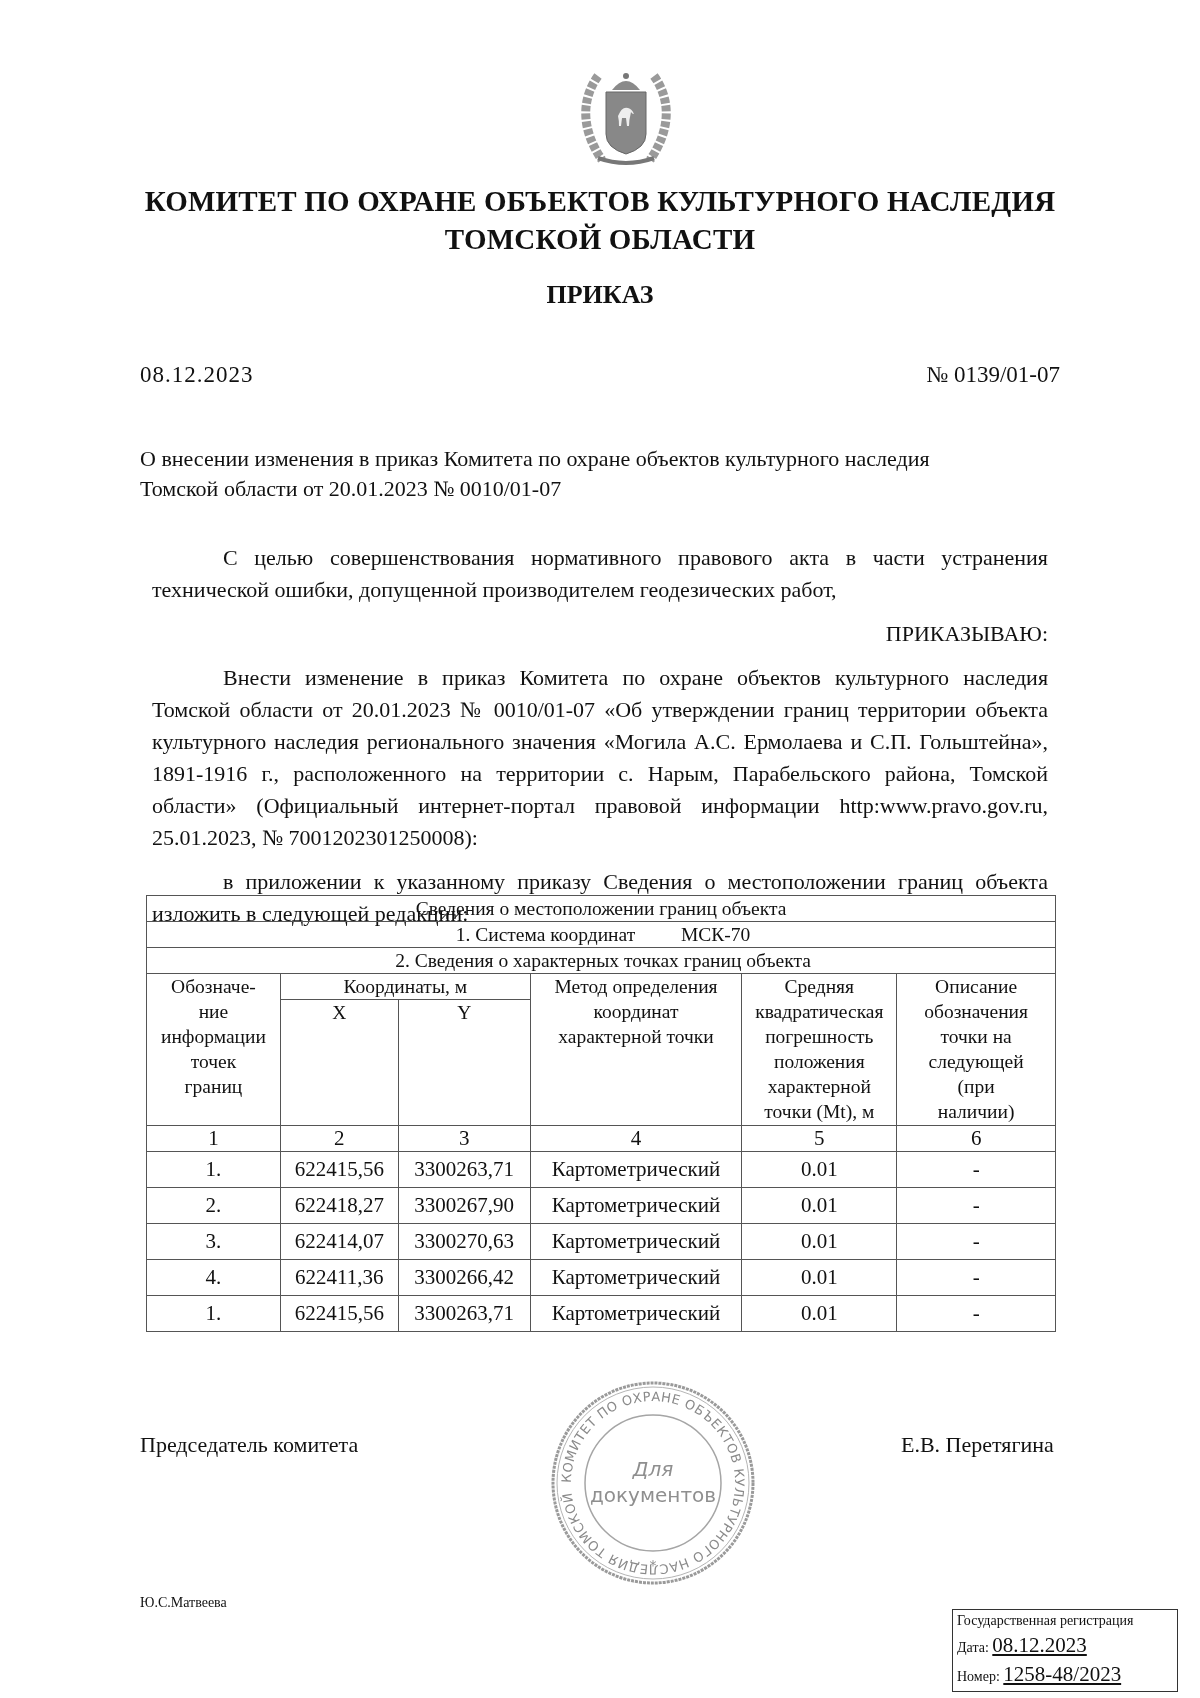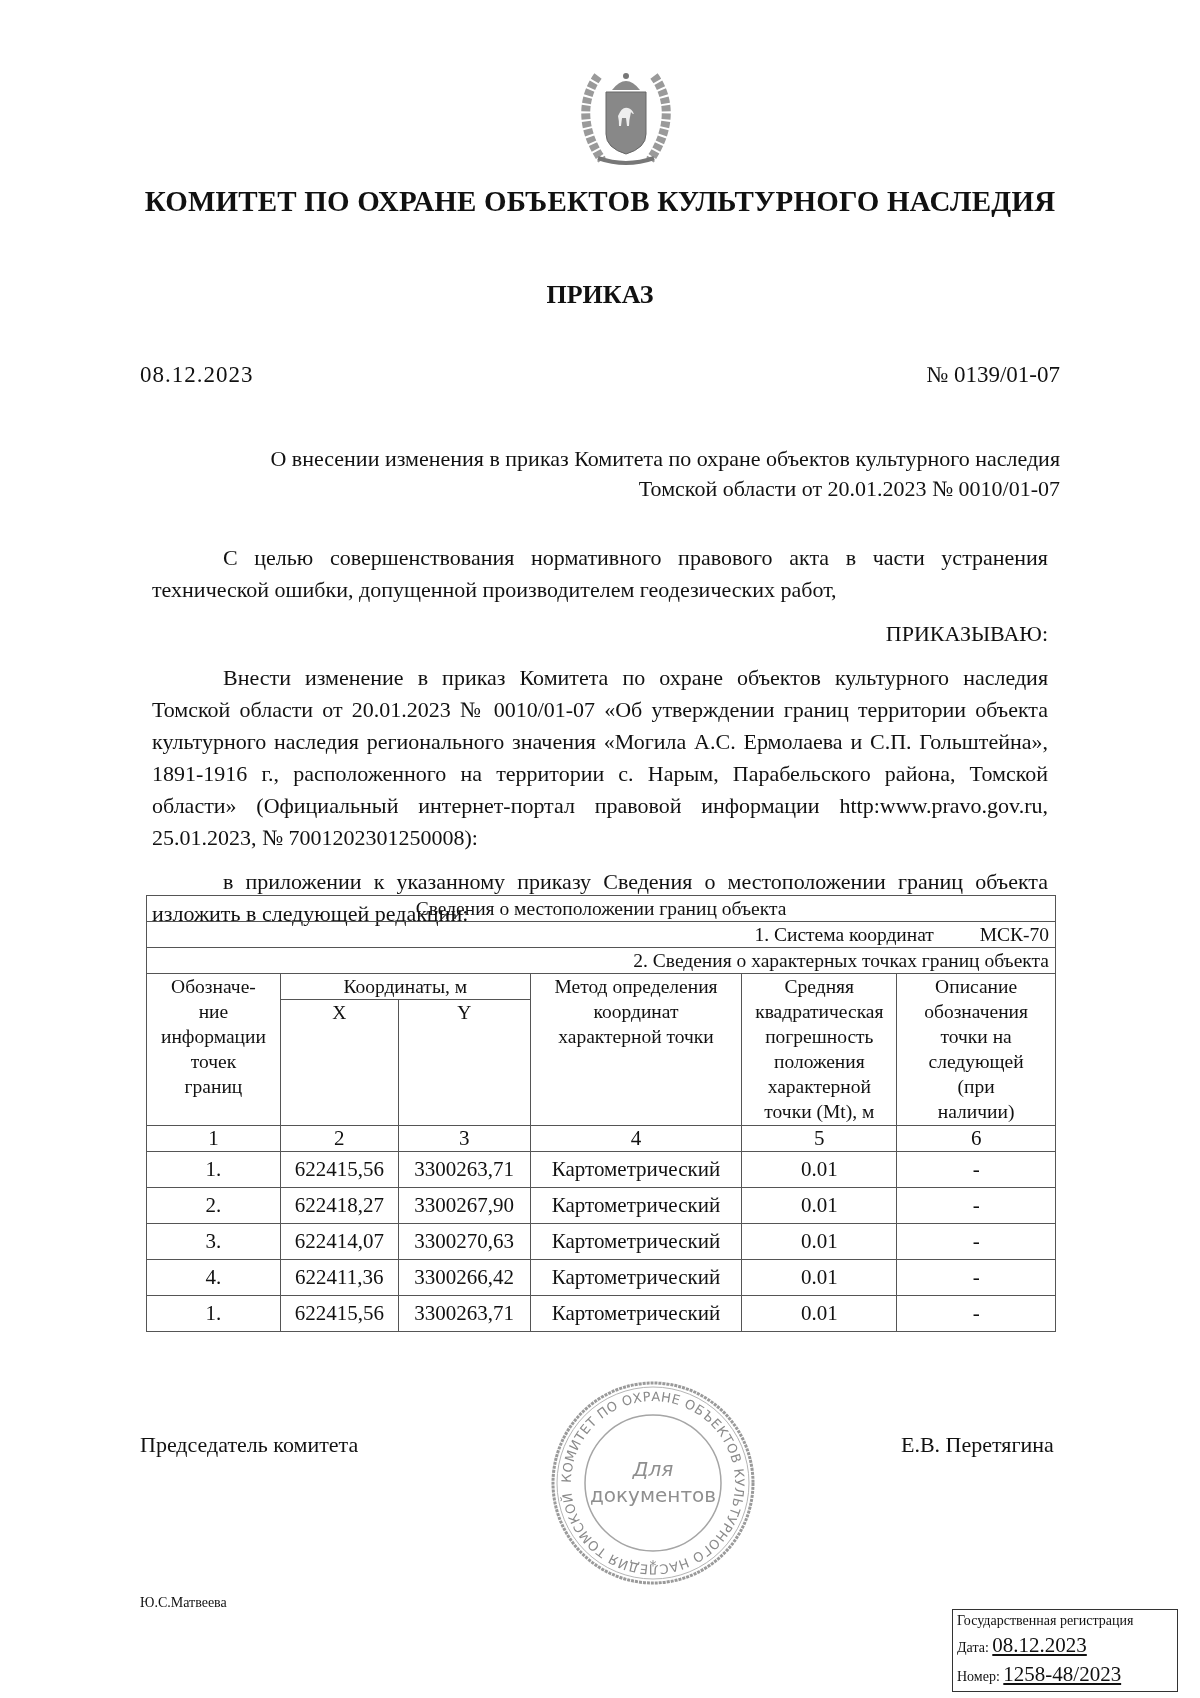--- a/index.html
+++ b/index.html
@@ -5,28 +5,28 @@
   html, body { margin:0; padding:0; background:#ffffff; }
   body { width:1200px; height:1698px; position:relative; overflow:hidden;
          font-family:"Liberation Serif","DejaVu Serif",serif; color:#111; }
   .abs { position:absolute; }
   .emblem { left:568px; top:68px; width:116px; height:100px; }
   .org { left:0; width:1200px; top:182px; text-align:center; font-weight:bold;
          font-size:29px; line-height:38px; letter-spacing:0.2px; }
   .doctype { left:0; width:1200px; top:280px; text-align:center; font-weight:bold; font-size:26px; }
   .date { left:140px; top:362px; font-size:23px; letter-spacing:1px; }
   .number { right:140px; top:362px; font-size:23px; }
-  .subject { left:140px; width:920px; top:444px; text-align:right; font-size:22px; line-height:30px; }
+  .subject { left:140px; width:920px; top:444px; text-align:left; font-size:22px; line-height:30px; }
   .body { left:140px; width:920px; top:530px; font-size:22px; line-height:32px; text-align:justify; }
   .body p { margin:12px; text-indent:71px; }
   .body p.left { text-align:right; }
   table.coords { position:absolute; left:146px; top:895px; width:910px; border-collapse:collapse;
                  font-size:19.5px; line-height:25px; }
   table.coords td { border:1.5px solid #555; padding:0 6px; text-align:center; vertical-align:top; }
-  table.coords td.lefttxt { text-align:right; padding-left:10px; }
+  table.coords td.lefttxt { text-align:center; padding-left:10px; }
   table.coords tr.data td { height:35px; vertical-align:middle; font-size:21px; }
   table.coords tr.nums td { vertical-align:middle; font-size:21px; }
   .sign-role { left:140px; top:1432px; font-size:22px; }
   .sign-name { left:901px; top:1432px; font-size:22px; }
   .stamp { left:548px; top:1378px; width:210px; height:210px; }
   .executor { left:140px; top:1595px; font-size:14px; }
   .reg { left:952px; top:1609px; width:226px; height:83px; border:1.5px solid #333;
          font-size:14px; line-height:26px; padding:0 4px; box-sizing:border-box; }
   .reg .line { white-space:nowrap; }
   .reg .val { font-size:21px; text-decoration:underline; }
@@ -48,20 +48,21 @@
     <path d="M38 24 H78 V66 Q78 80 58 86 Q38 80 38 66 Z" fill="#888" stroke="#666" stroke-width="1"></path>
 
     <path d="M50 48 q4 -10 10 -8 q4 1 6 6 q-2 0 -3 -2 q-2 8 -2 14 h-2 l-1 -8 h-4 l-1 8 h-2 q0 -6 -1 -10 z" fill="#eee"></path>
 
     <path d="M30 90 Q58 100 86 90" stroke="#777" stroke-width="4" fill="none"></path>
   </svg>
 </div>
 
 <div class="abs org">
   <div>КОМИТЕТ ПО ОХРАНЕ ОБЪЕКТОВ КУЛЬТУРНОГО НАСЛЕДИЯ</div>
+  <div>ТОМСКОЙ ОБЛАСТИ</div>
 </div>
 <div class="abs doctype">ПРИКАЗ</div>
 <div class="abs date">08.12.2023</div>
 <div class="abs number">№ 0139/01-07</div>
 
 <div class="abs subject">
   <div>О внесении изменения в приказ Комитета по охране объектов культурного наследия</div>
   <div>Томской области от 20.01.2023 № 0010/01-07</div>
 </div>
 

